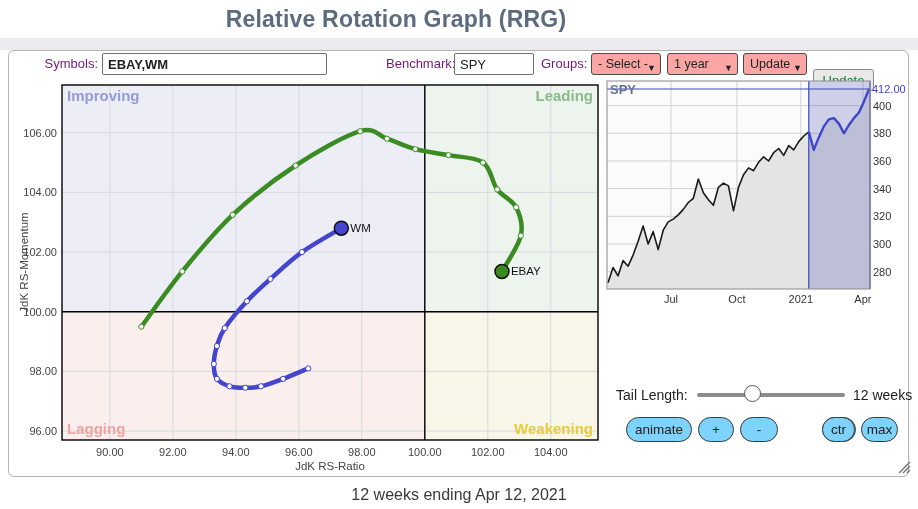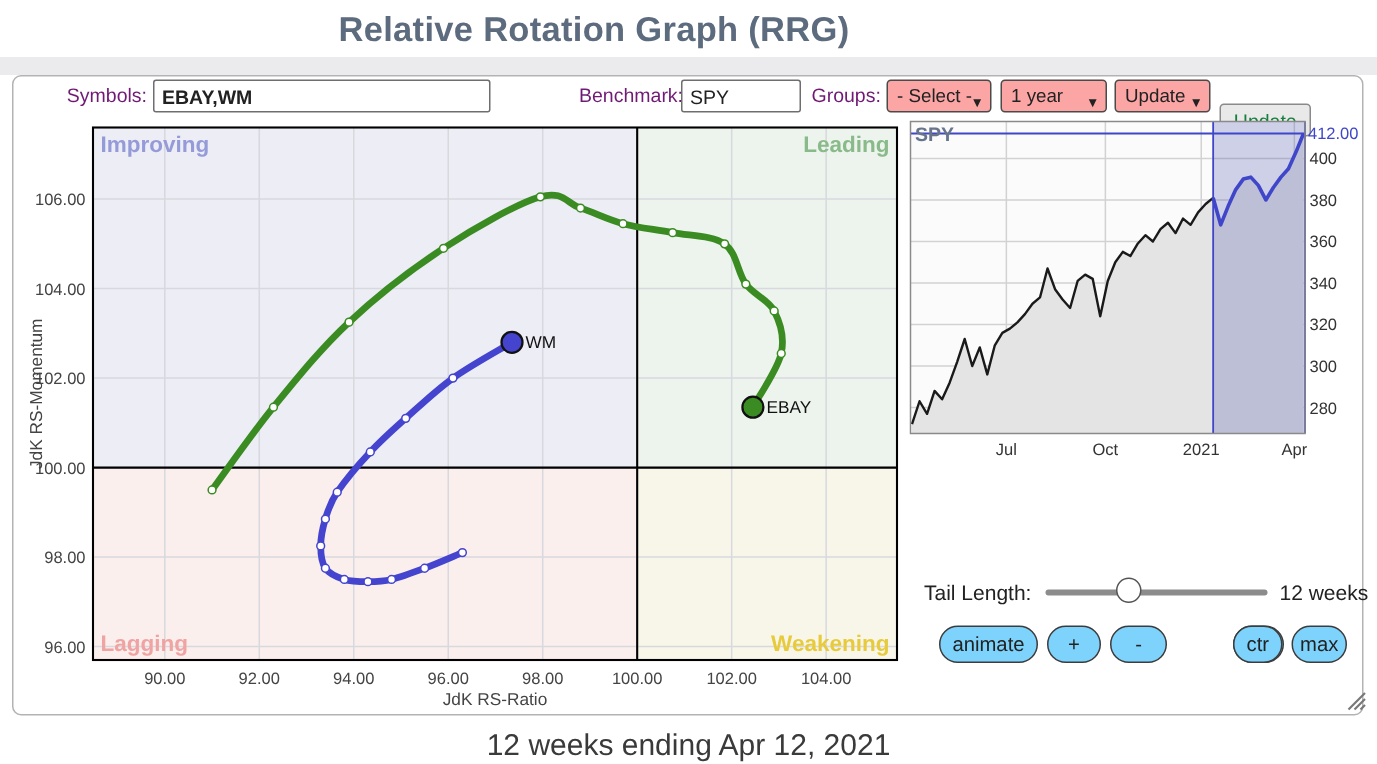--- a/index.html
+++ b/index.html
@@ -25,21 +25,21 @@
   #update-btn { position:absolute; left:813px; top:69px; width:61px; height:22px;
                 background:#e9e9e9; border:1px solid #8a8a8a; border-radius:3px;
                 font-family:inherit; font-size:13px; color:#15803d; }
   .pill { position:absolute; top:417px; height:25px; background:#7dd3fc;
           border:1.5px solid #3c3c3c; border-radius:13px;
           font-family:inherit; font-size:13.5px; color:#222; }
   #tail-label, #tail-value { font-size:14px; color:#222; }
   #slider-track { left:697px; top:393px; width:148px; height:4px; background:#8c8c8c; border-radius:2px; }
   #slider-thumb { left:744px; top:385px; width:17px; height:17px; border-radius:50%;
                   background:#fff; border:1.5px solid #555; }
-  #footer-caption { left:0; top:486px; width:918px; text-align:center; font-size:20px; color:#3a3a3a; }
+  #footer-caption { left:0; top:486px; width:918px; text-align:center; font-size:16px; color:#3a3a3a; }
   svg text { font-family:"Liberation Sans","DejaVu Sans",sans-serif; }
 </style>
 </head>
 <body>
 
 <div id="app">
 
   <div id="header" class="abs">
     <div id="page-title">Relative Rotation Graph (RRG)</div>
   </div>

